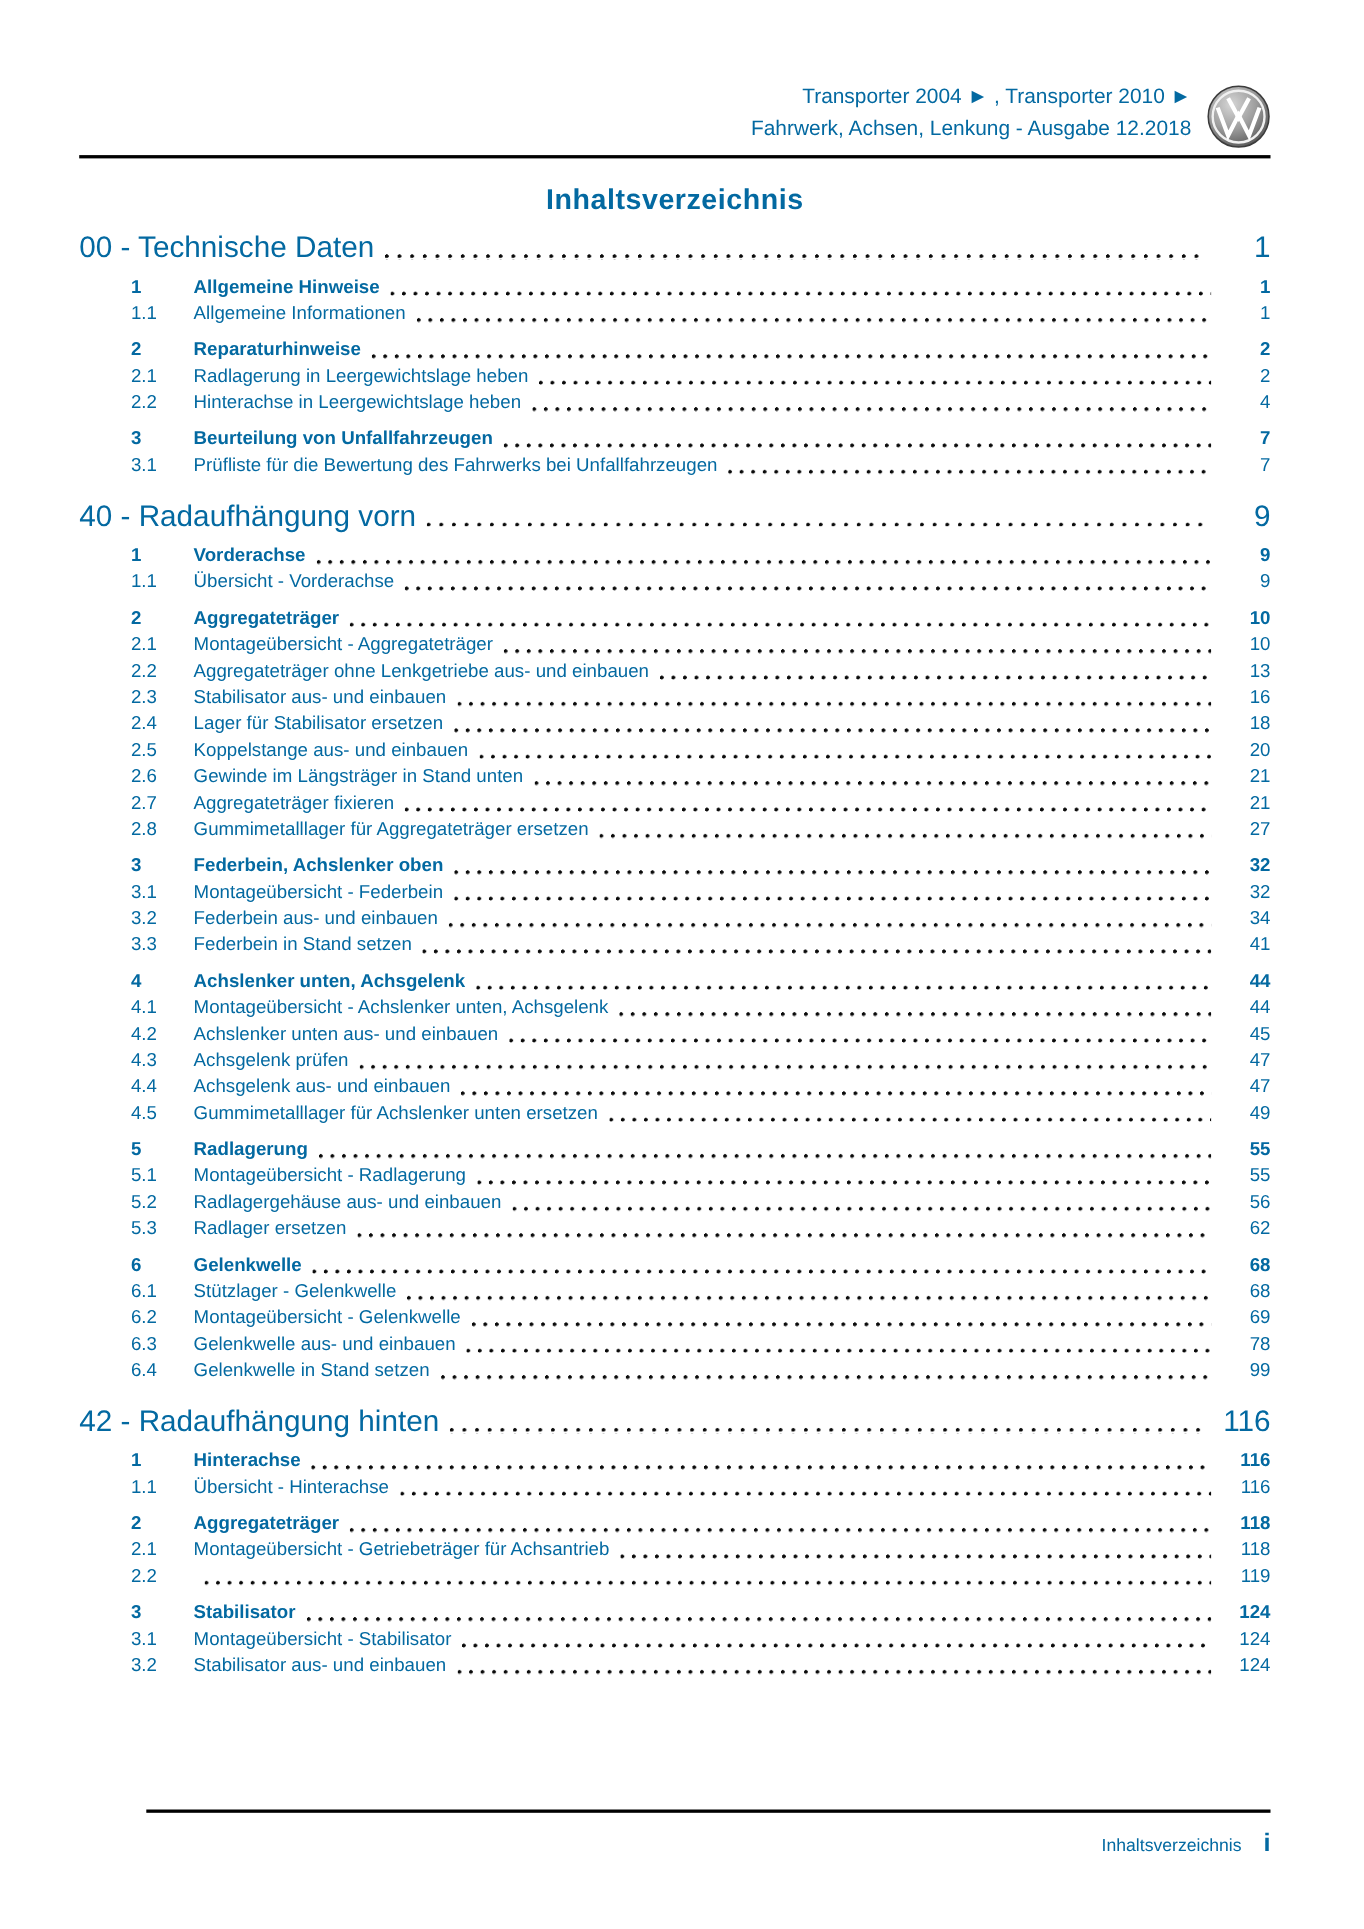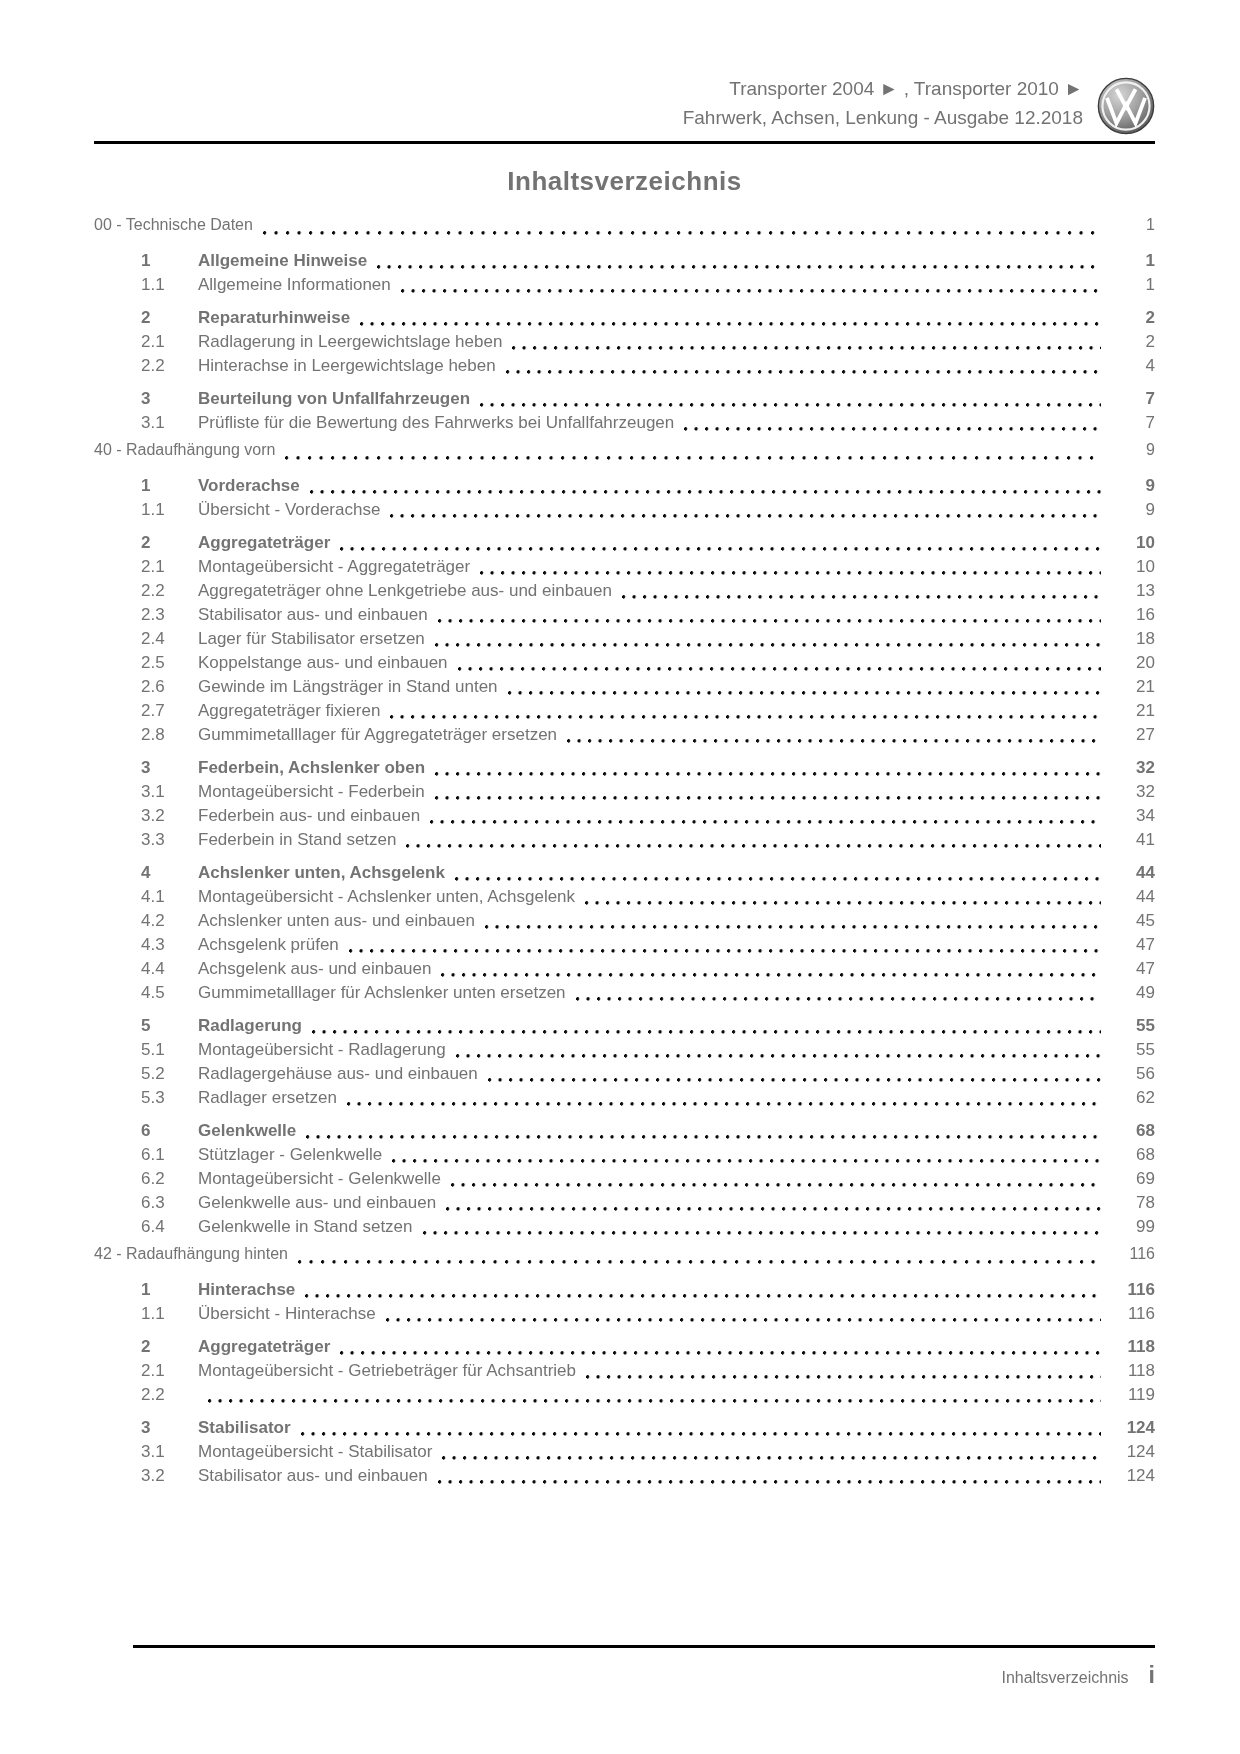--- a/index.html
+++ b/index.html
@@ -3,23 +3,23 @@
 <meta charset="utf-8">
 <style>
   html, body { margin: 0; padding: 0; background: #e8e8e8; }
   .page {
     position: relative;
     width: 1240px;
     height: 1754px;
     margin: 0 auto;
     background: #ffffff;
     box-sizing: border-box;
-    padding: 70px 85px 0 94px;
+    padding: 70px 85px 0 72px;
     font-family: "Liberation Sans", "DejaVu Sans", sans-serif;
-    color: #737373;
+    color: #0369a1;
   }
 
   
   .header-inner {
     display: flex;
     justify-content: flex-end;
     align-items: center;
     gap: 14px;
     min-height: 66px;
   }
@@ -40,23 +40,23 @@
   .row { display: flex; align-items: baseline; }
   .dots {
     flex: 1 1 auto;
     align-self: flex-end;
     height: 4px;
     margin: 0 8px 4px 10px;
     background-image: radial-gradient(circle at 1.6px 1.9px, #0a0a0a 1.5px, transparent 1.9px);
     background-size: 10.5px 4px;
     background-repeat: repeat-x;
   }
-  .chapter { }
+  .chapter { margin-top: 19px; }
   .chapter:first-child { margin-top: 13px; }
-  .chapter-row { font-size: 16px; line-height: 30px; }
+  .chapter-row { font-size: 27px; line-height: 30px; }
   .ch-label { white-space: nowrap; }
   .ch-page { flex: 0 0 50px; text-align: right; white-space: nowrap; }
   .chapter-row .dots { height: 5px; background-size: 11.5px 5px; margin-bottom: 4px; }
   .entries { margin-top: 6px; padding-left: 47px; }
   .entry-row { font-size: 17px; line-height: 24px; }
   .entry-row.bold { font-weight: 700; margin-top: 9px; }
   .num { flex: 0 0 57px; white-space: nowrap; }
   .etitle { white-space: nowrap; }
   .epage { flex: 0 0 46px; text-align: right; white-space: nowrap; }
 

